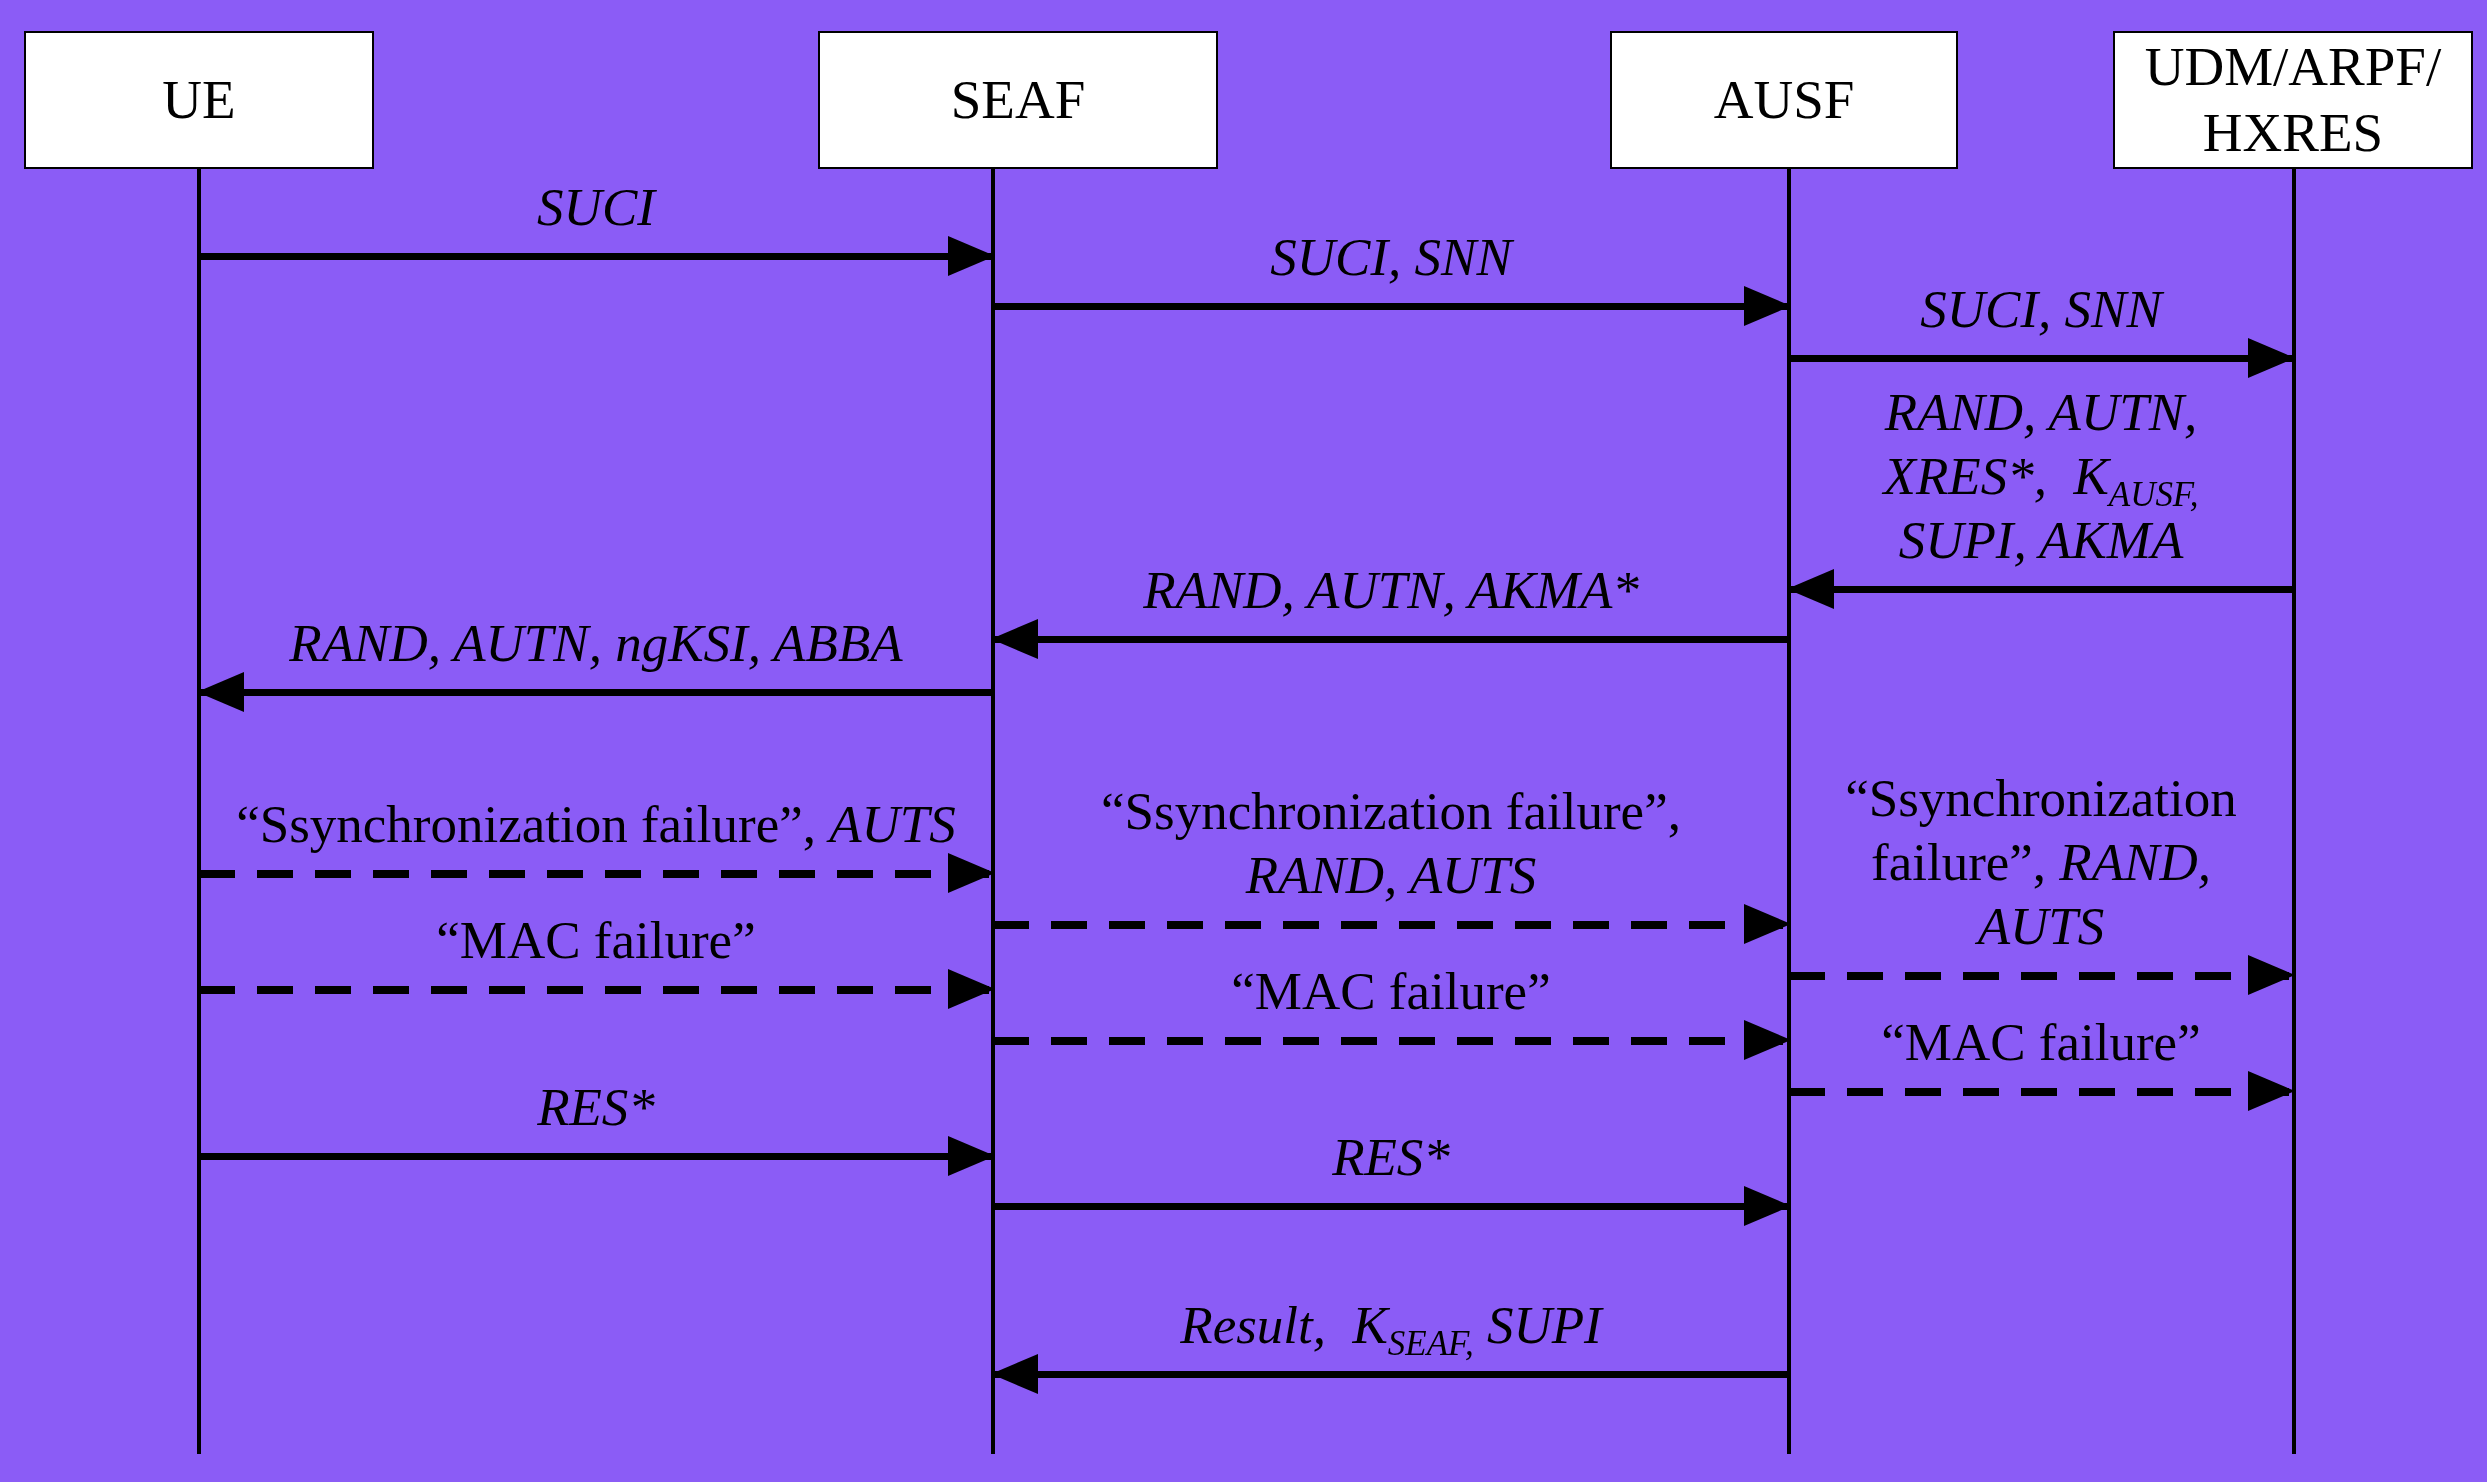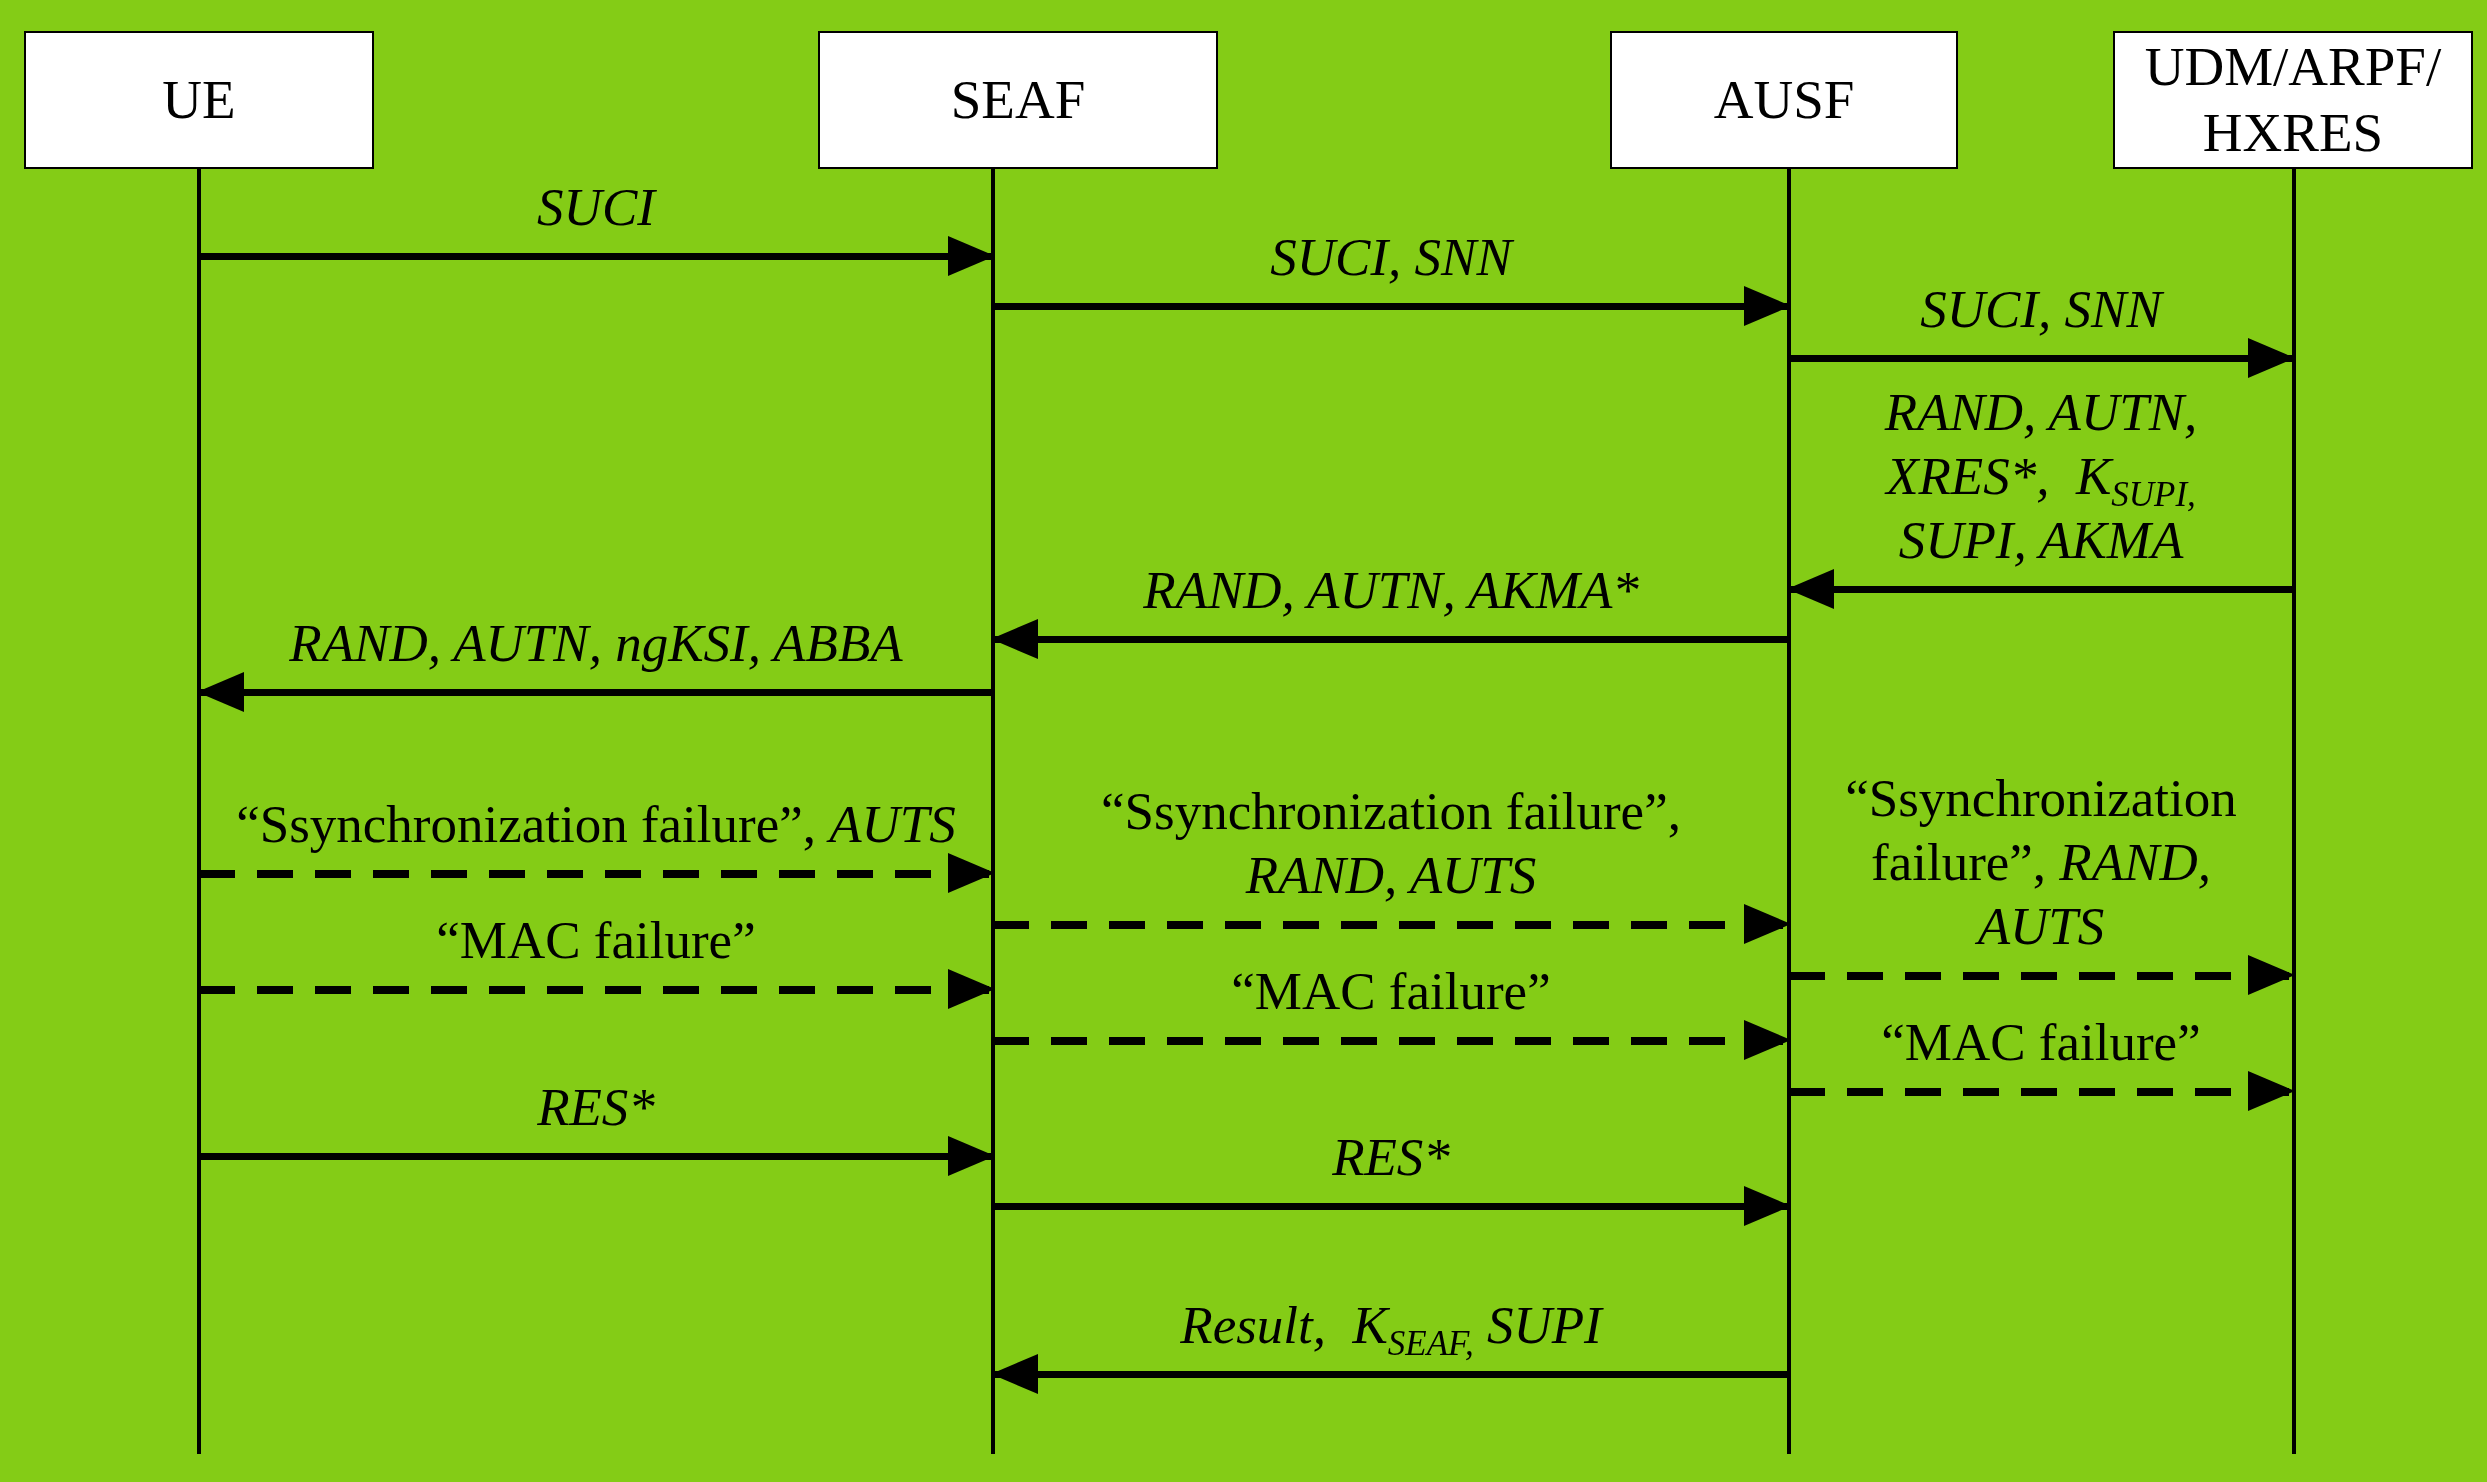--- a/index.html
+++ b/index.html
@@ -1,17 +1,17 @@
 <!DOCTYPE html>
 <html style="font-size:12.5px"><head>
 <meta charset="utf-8">
 <style>
   html,body{margin:0;padding:0;background:#ffffff;}
   .stage{
-    position:relative;width:2487px;height:1482px;background:#84cc16;
+    position:relative;width:2487px;height:1482px;background:#8b5cf6;
     font-family:"Liberation Serif",serif;color:#000;overflow:hidden;
   }
   .pbox{
     position:absolute;box-sizing:border-box;border:2.3px solid #000;background:#fff;
     display:flex;flex-direction:column;align-items:center;justify-content:center;
     text-align:center;font-size:55px;line-height:66px;
   }
   .lifeline{position:absolute;width:3.9px;background:#000;}
   .msg{position:absolute;}
   .mline{position:absolute;left:0;top:0;width:100%;height:7px;background:#000;}
@@ -74,21 +74,21 @@
     <div class="mlbl">
       <span>SUCI, SNN</span>
     </div>
     <div class="mline"></div>
     <div class="mhead"></div>
   </div>
 
   <div class="msg dir-left gap-tight" style="left:1789px;top:586px;width:504px;">
     <div class="mlbl">
       <div>RAND, AUTN,</div>
-      <div><span>XRES*, &nbsp;K</span><sub>SUPI,</sub></div>
+      <div><span>XRES*, &nbsp;K</span><sub>AUSF,</sub></div>
       <div>SUPI, AKMA</div>
     </div>
     <div class="mline"></div>
     <div class="mhead"></div>
   </div>
 
   <div class="msg dir-left" style="left:993px;top:636px;width:796px;">
     <div class="mlbl">
       <span>RAND, AUTN, AKMA*</span>
     </div>

